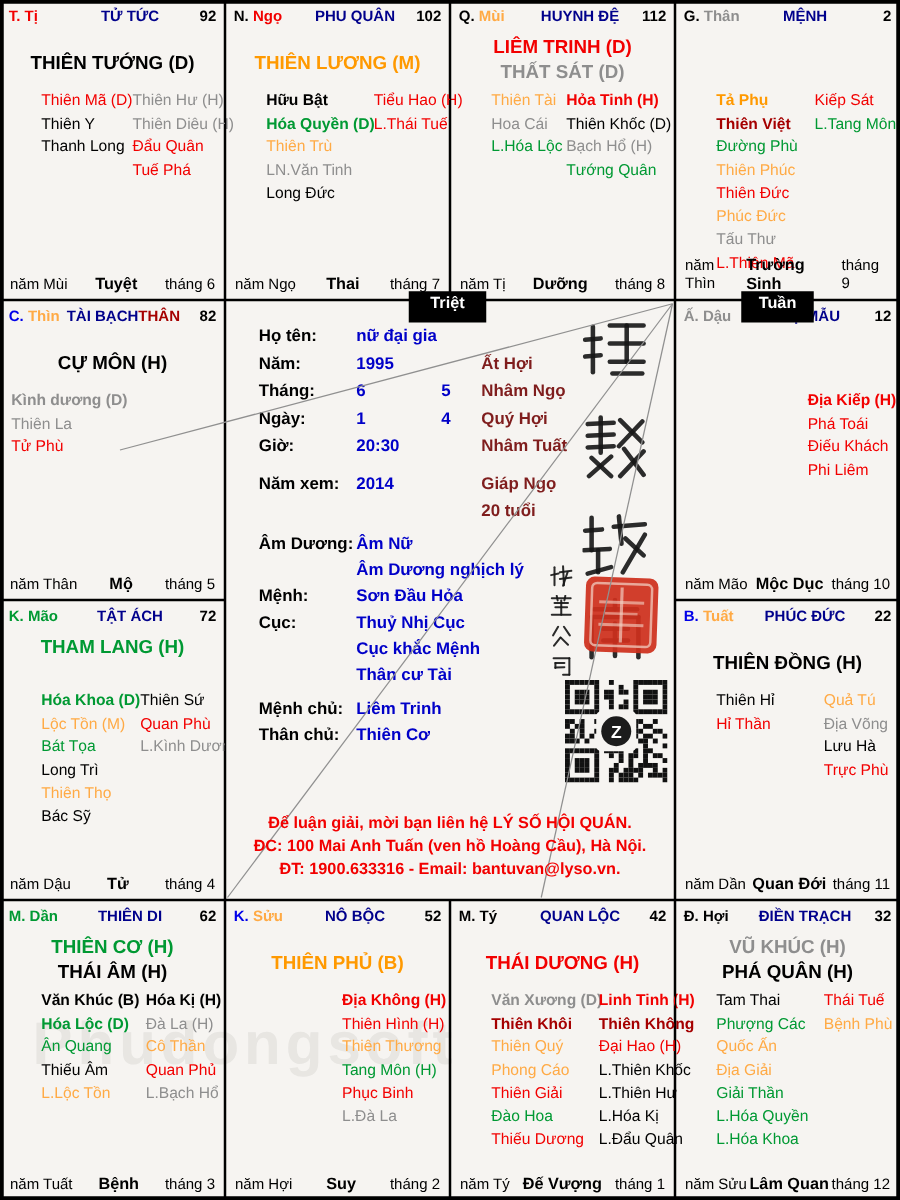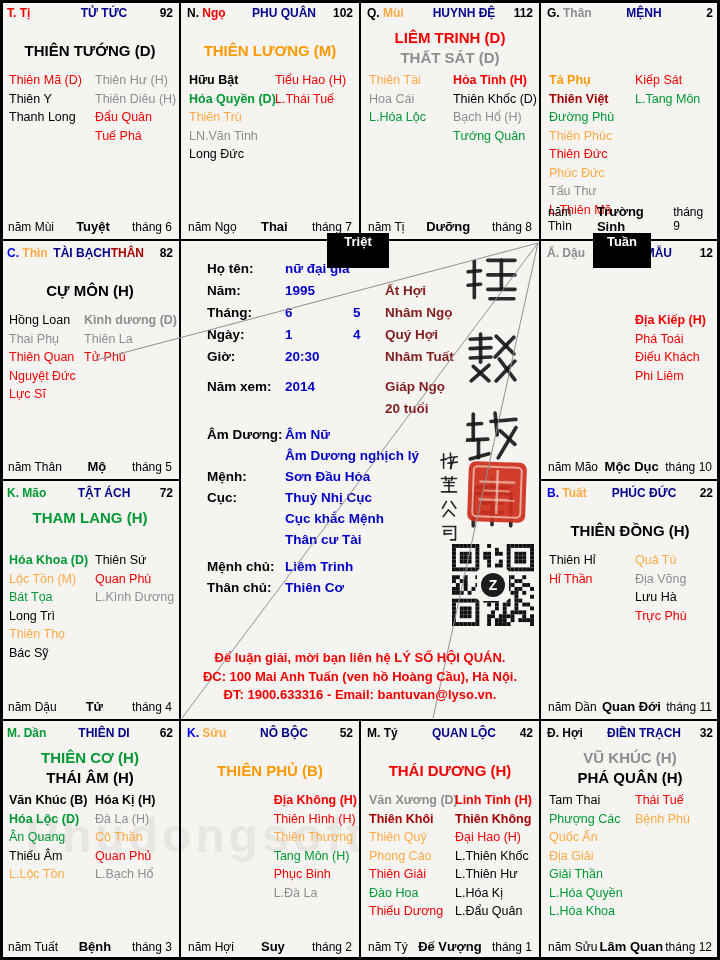--- a/index.html
+++ b/index.html
@@ -13,21 +13,21 @@
   .hdr{position:absolute;top:5px;left:0;right:0;display:flex;align-items:baseline;
        padding:0 6px;font-size:12px;font-weight:bold;}
   .stem{width:52px;white-space:nowrap;}
   .pname{flex:1;text-align:center;color:#00008b;white-space:nowrap;}
   .pextra{color:#a50000;margin-right:5px;}
   .pnum{min-width:24px;text-align:right;color:#000;}
   .mains{position:absolute;top:27px;left:0;right:0;text-align:center;font-weight:bold;
          font-size:15px;line-height:20px;white-space:nowrap;}
   .mains.one{padding-top:13px;}
   .lists{position:absolute;top:70px;left:8px;right:2px;display:flex;font-size:12.5px;line-height:18.5px;}
-  .lcol{width:86px;}
+  .lcol{width:86px;margin-left:24px;}
   .rcol{flex:1;}
   .star{white-space:nowrap;}
   .b{font-weight:bold;}
   .cfoot{position:absolute;bottom:5px;left:0;right:0;display:flex;justify-content:space-between;
          align-items:baseline;padding:0 7px;font-size:12px;color:#000;}
   .cfoot .stage{font-weight:bold;font-size:13px;}
   
   .c-red{color:#f20000}.c-maroon{color:#a50000}.c-orange{color:#ff9900}.c-lorange{color:#ffaa45}
   .c-green{color:#009933}.c-gray{color:#8e8e8e}.c-black{color:#000}.c-blue{color:#0000e8}
   
@@ -44,21 +44,21 @@
   .seal{position:absolute;left:26px;top:215px;width:62px;height:64px;transform:rotate(2deg);z-index:1;}
   .qr{position:absolute;left:452px;top:544px;width:82px;height:82px;z-index:3;}
   .qr-logo{position:absolute;left:29px;top:29px;width:24px;height:24px;border-radius:50%;
            background:#1c1c1c;color:#fff;font-weight:bold;font-size:14px;line-height:24px;
            text-align:center;z-index:2;}
   .qr-logo-pad{position:absolute;left:25px;top:25px;width:32px;height:32px;background:#f6f4f1;border-radius:4px;}
   
   .lines{position:absolute;left:0;top:0;z-index:3;pointer-events:none;}
   
   .badge{position:absolute;background:#000;color:#fff;font-weight:bold;font-size:13px;
-         line-height:18px;height:35px;text-align:center;z-index:6;box-sizing:border-box;}
+         line-height:18px;height:25px;text-align:center;z-index:6;box-sizing:border-box;}
   .badge-triet{left:327px;top:233px;width:62px;}
   .badge-tuan{left:593px;top:233px;width:58px;}
   
   .contact{position:absolute;left:182px;top:649px;width:356px;text-align:center;z-index:4;
            font-weight:bold;font-size:13px;line-height:18.5px;}
   .contact div{color:#f20000;white-space:nowrap;}
 </style>
 </head>
 <body>
 
@@ -183,27 +183,20 @@
         <div class="hdr">
           <span class="stem"><span class="c-blue">C.</span> <span class="c-lorange">Thìn</span></span>
           <span class="pname">TÀI BẠCH</span>
           <span class="pextra b">THÂN</span>
           <span class="pnum">82</span>
         </div>
         <div class="mains one">
           <div class="c-black">CỰ MÔN (H)</div>
         </div>
         <div class="lists">
-          <div class="lcol">
-            <div class="star c-black">Hồng Loan</div>
-            <div class="star c-gray">Thai Phụ</div>
-            <div class="star c-red">Thiên Quan</div>
-            <div class="star c-red">Nguyệt Đức</div>
-            <div class="star c-red">Lực Sĩ</div>
-          </div>
           <div class="rcol">
             <div class="star c-gray b">Kình dương (D)</div>
             <div class="star c-gray">Thiên La</div>
             <div class="star c-red">Tử Phù</div>
           </div>
         </div>
         <div class="cfoot">
           <span class="year">năm Thân</span>
           <span class="stage">Mộ</span>
           <span class="month">tháng 5</span>

